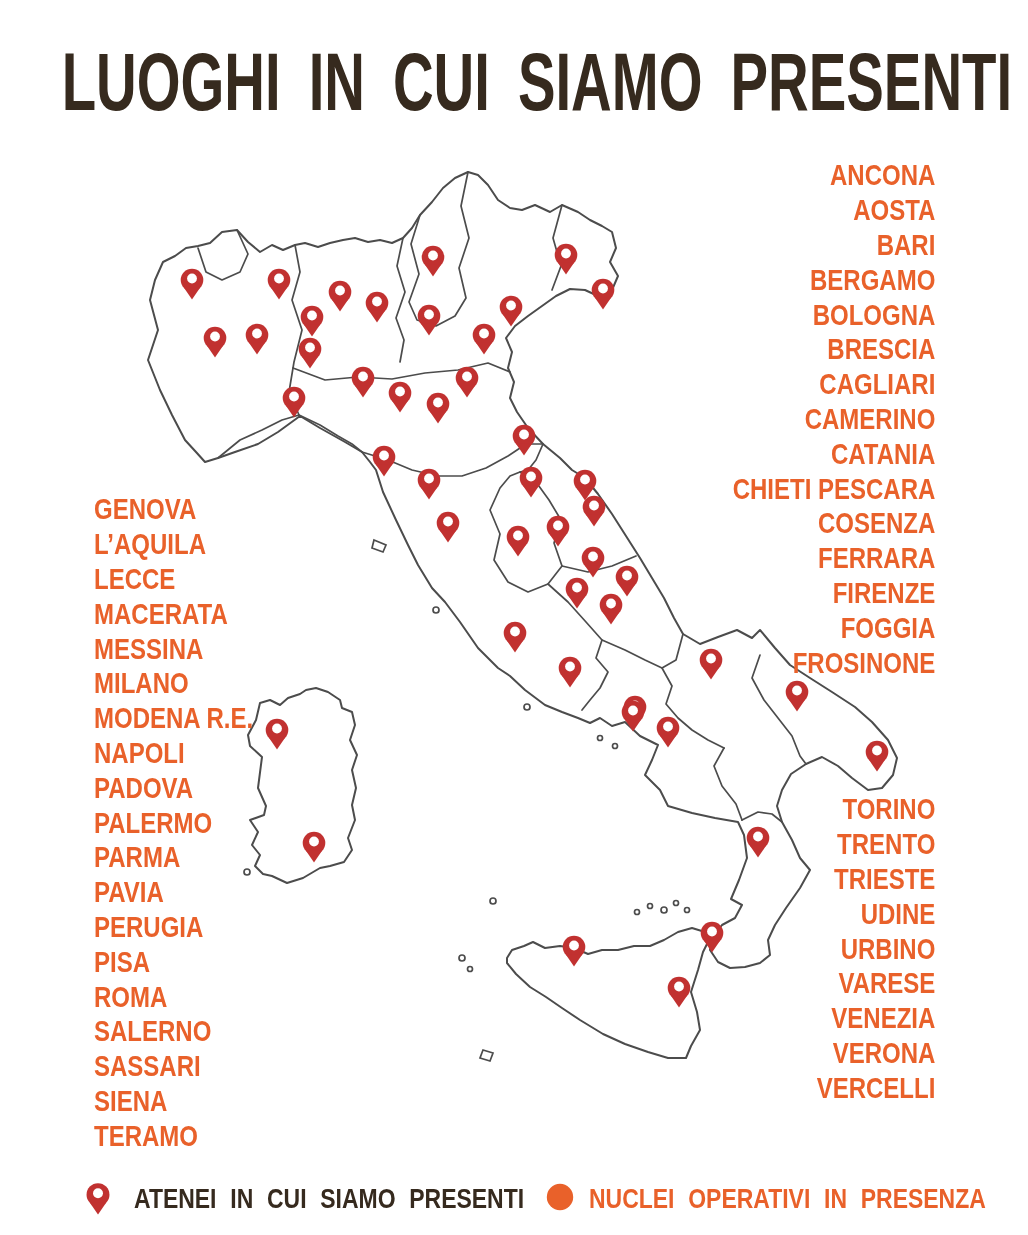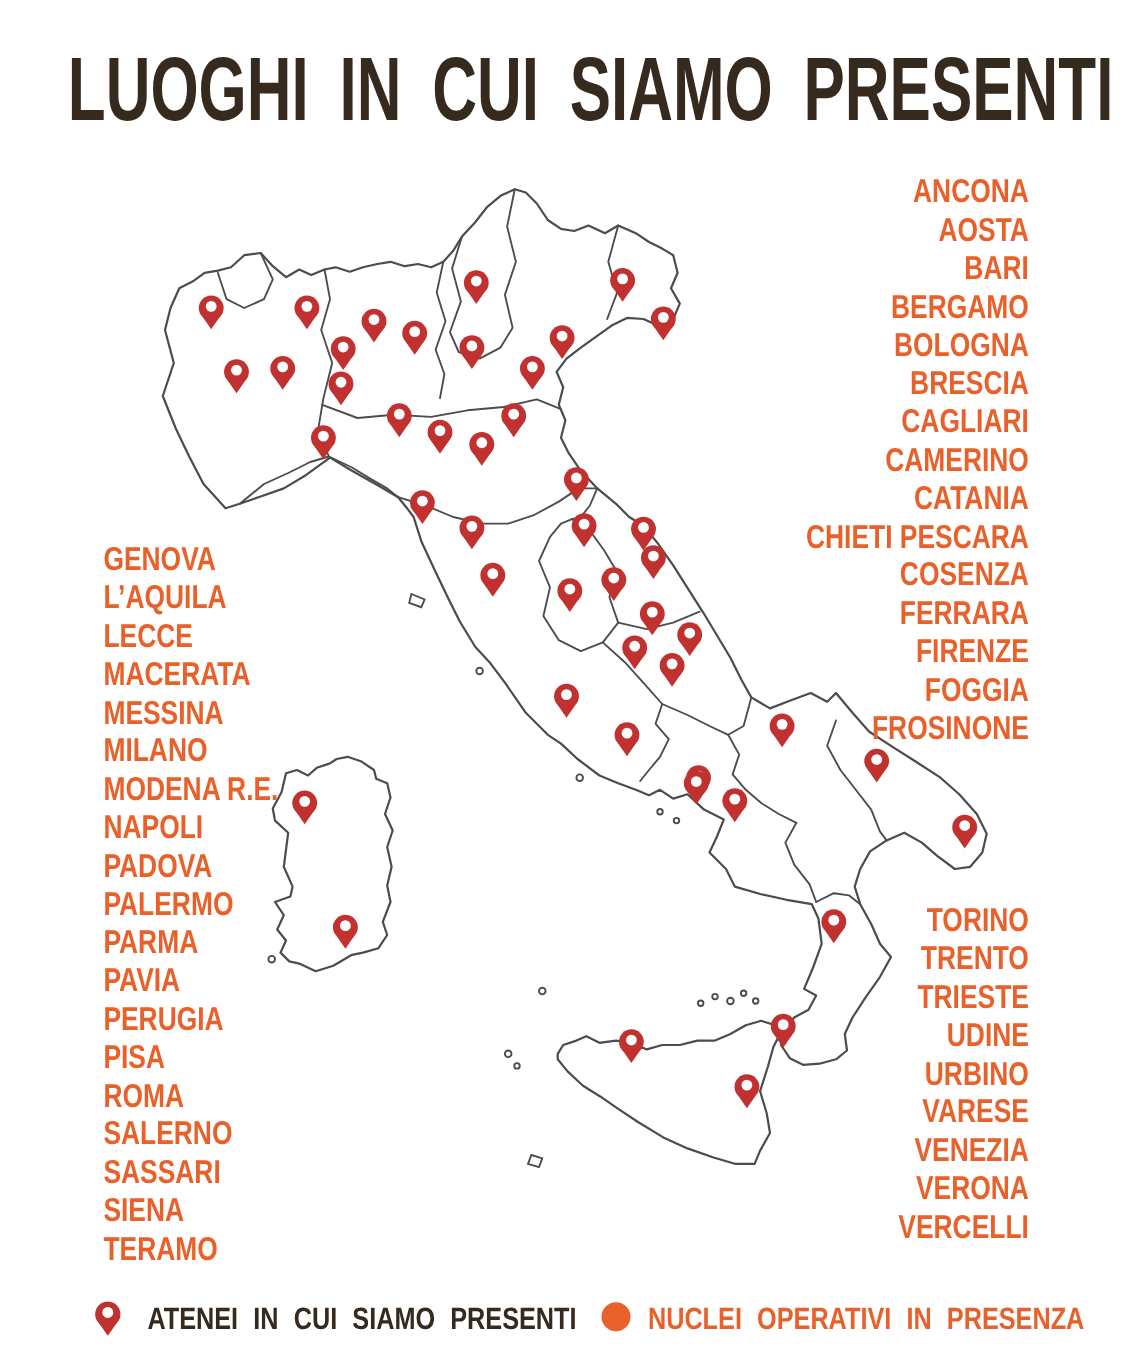--- a/index.html
+++ b/index.html
@@ -11,21 +11,21 @@
   .map{position:absolute;left:0;top:0;width:1028px;height:1235px;z-index:0;}
   .map .coast{fill:#ffffff;stroke:var(--outline);stroke-width:2;stroke-linejoin:round;stroke-linecap:round;}
   .map .inner{fill:none;stroke:var(--outline);stroke-width:1.7;stroke-linejoin:round;stroke-linecap:round;}
   .map .isle{fill:#ffffff;stroke:var(--outline);stroke-width:1.7;}
   .list{position:absolute;z-index:2;}
   .list .city{height:34.8px;display:flex;align-items:center;font-size:30px;
               color:var(--orange);white-space:nowrap;}
   .list.left{left:94px;top:492px;}
   .list.left .city{transform:scaleX(.8);transform-origin:0 50%;}
   .list.rtop{right:93px;top:158px;}
-  .list.rbot{right:93px;top:820px;text-align:center;}
+  .list.rbot{right:93px;top:792px;text-align:center;}
   .list.rtop .city,.list.rbot .city{justify-content:flex-end;transform:scaleX(.8);transform-origin:100% 50%;}
   .legend{position:absolute;z-index:2;top:1183px;height:42px;display:flex;align-items:flex-start;}
   .legend.atenei{left:86px;}
   .legend.nuclei{left:546px;}
   .legend .txt{font-size:28px;word-spacing:9px;white-space:nowrap;transform:scaleX(.82);transform-origin:0 50%;}
   .legend .txt.dark{color:var(--brown);margin-left:24px;}
   .legend .txt.orange{color:var(--orange);margin-left:15px;}
   .legend svg{display:block;}
 </style>
 </head>

